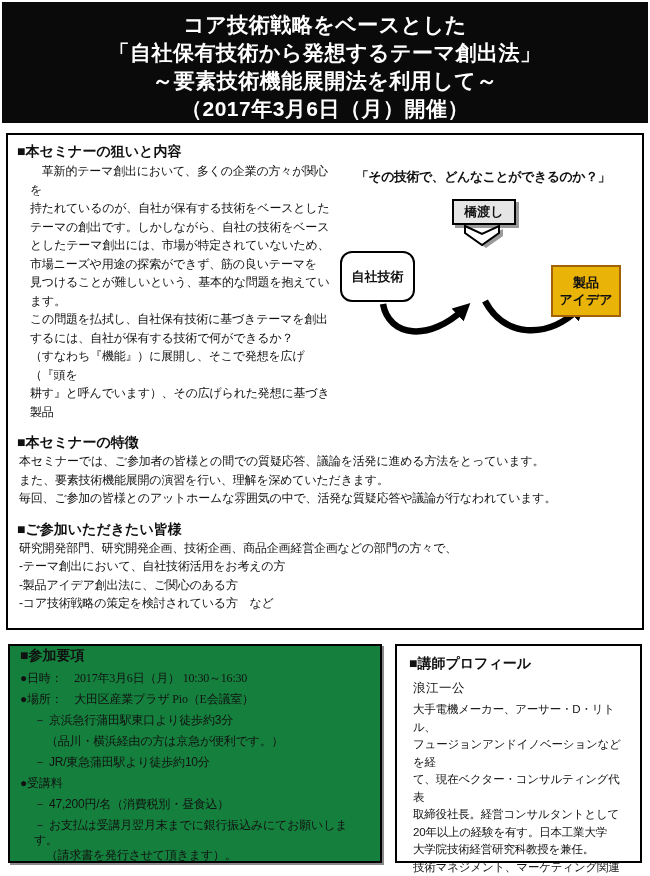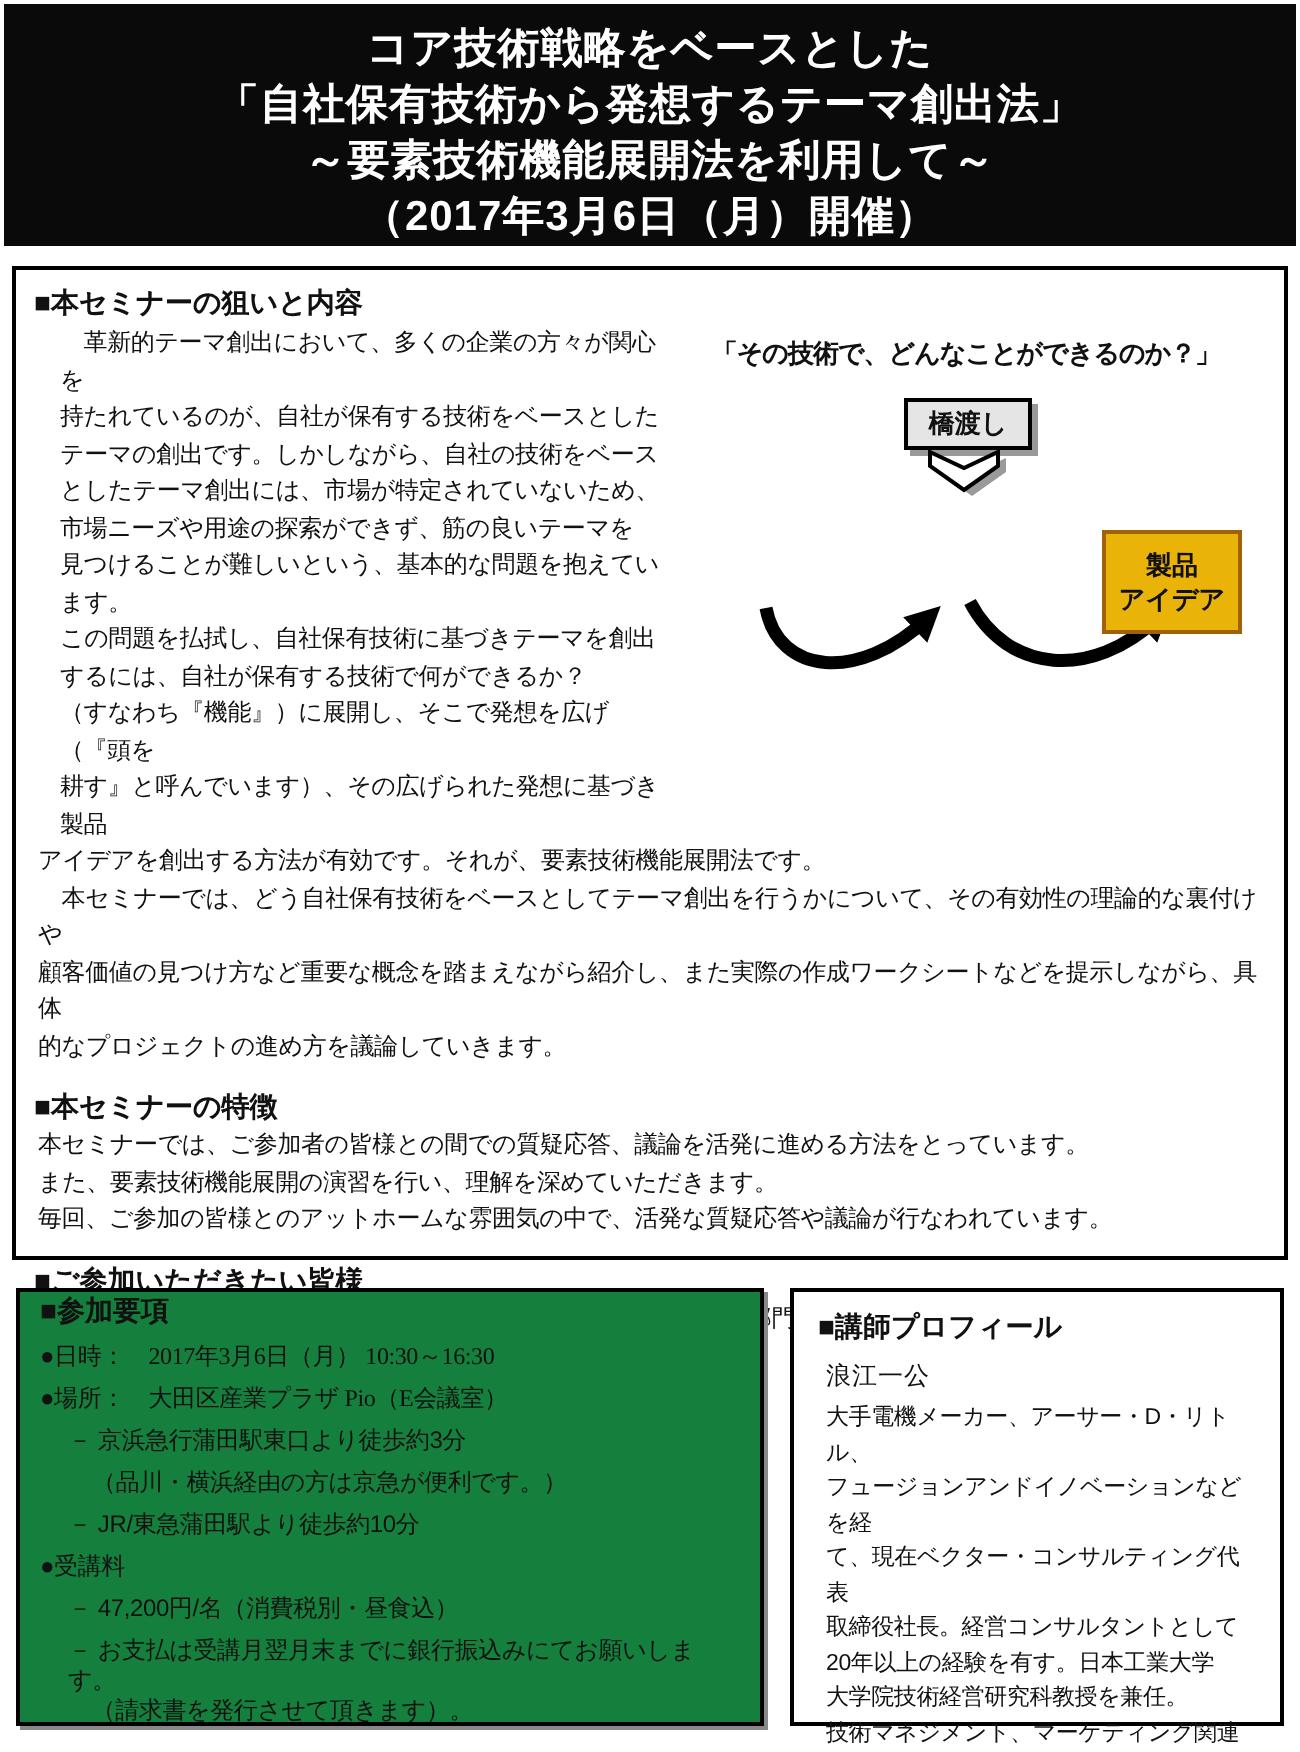--- a/index.html
+++ b/index.html
@@ -132,29 +132,26 @@
           <path d="M 152,140 C 171,176 213,179 246,148" fill="none" stroke="#000" stroke-width="6.5" marker-end="url(#ah)"></path>
         </svg>
 
         <div class="dg-bridge">橋渡し</div>
 
         <svg class="dg-downarrow" width="42" height="26" viewBox="0 0 42 26">
           <polygon points="6,5 23,13 40,5 40,12 23,24 6,12" fill="#9a9a9a"></polygon>
           <polygon points="2,2 19,10 36,2 36,9 19,21 2,9" fill="#fff" stroke="#000" stroke-width="2"></polygon>
         </svg>
 
+        <div class="dg-leftbox">自社技術</div>
         <div class="dg-rightbox">製品
 アイデア</div>
       </div>
     </div>
 
-    <div class="body-text">アイデアを創出する方法が有効です。それが、要素技術機能展開法です。
-　本セミナーでは、どう自社保有技術をベースとしてテーマ創出を行うかについて、その有効性の理論的な裏付けや
-顧客価値の見つけ方など重要な概念を踏まえながら紹介し、また実際の作成ワークシートなどを提示しながら、具体
-的なプロジェクトの進め方を議論していきます。</div>
 
     <div class="sec-heading gap-block">■本セミナーの特徴</div>
     <div class="body-text">本セミナーでは、ご参加者の皆様との間での質疑応答、議論を活発に進める方法をとっています。
 また、要素技術機能展開の演習を行い、理解を深めていただきます。
 毎回、ご参加の皆様とのアットホームな雰囲気の中で、活発な質疑応答や議論が行なわれています。</div>
 
     <div class="sec-heading gap-block">■ご参加いただきたい皆様</div>
     <div class="body-text">研究開発部門、研究開発企画、技術企画、商品企画経営企画などの部門の方々で、
 -テーマ創出において、自社技術活用をお考えの方
 -製品アイデア創出法に、ご関心のある方

